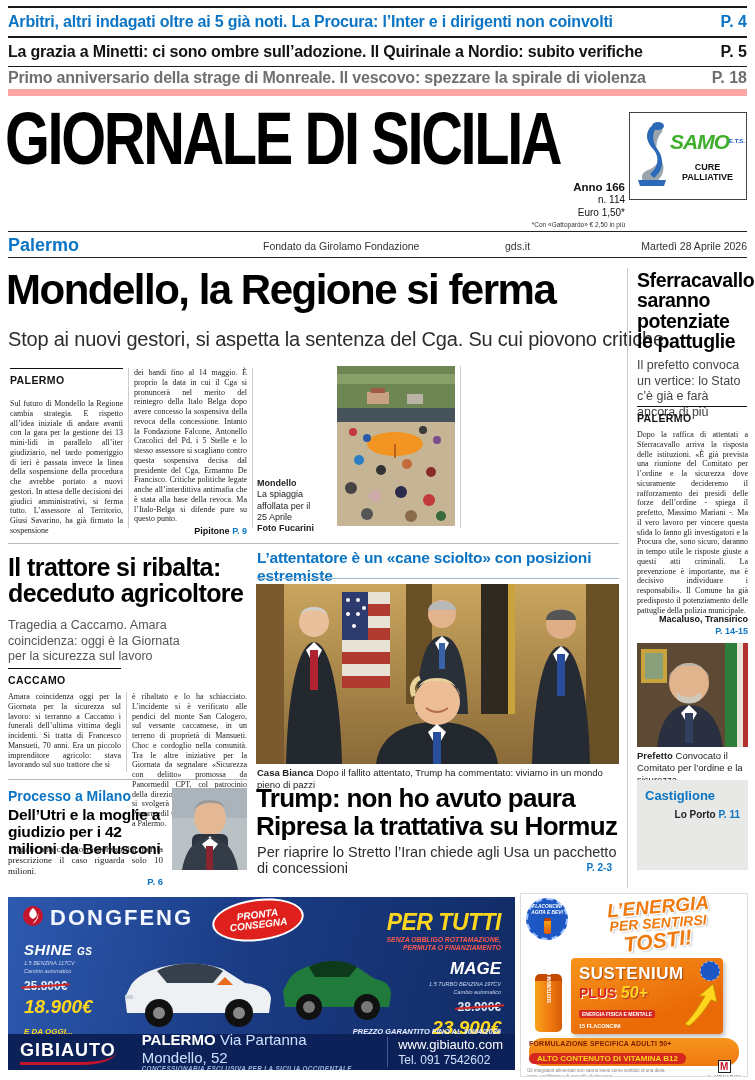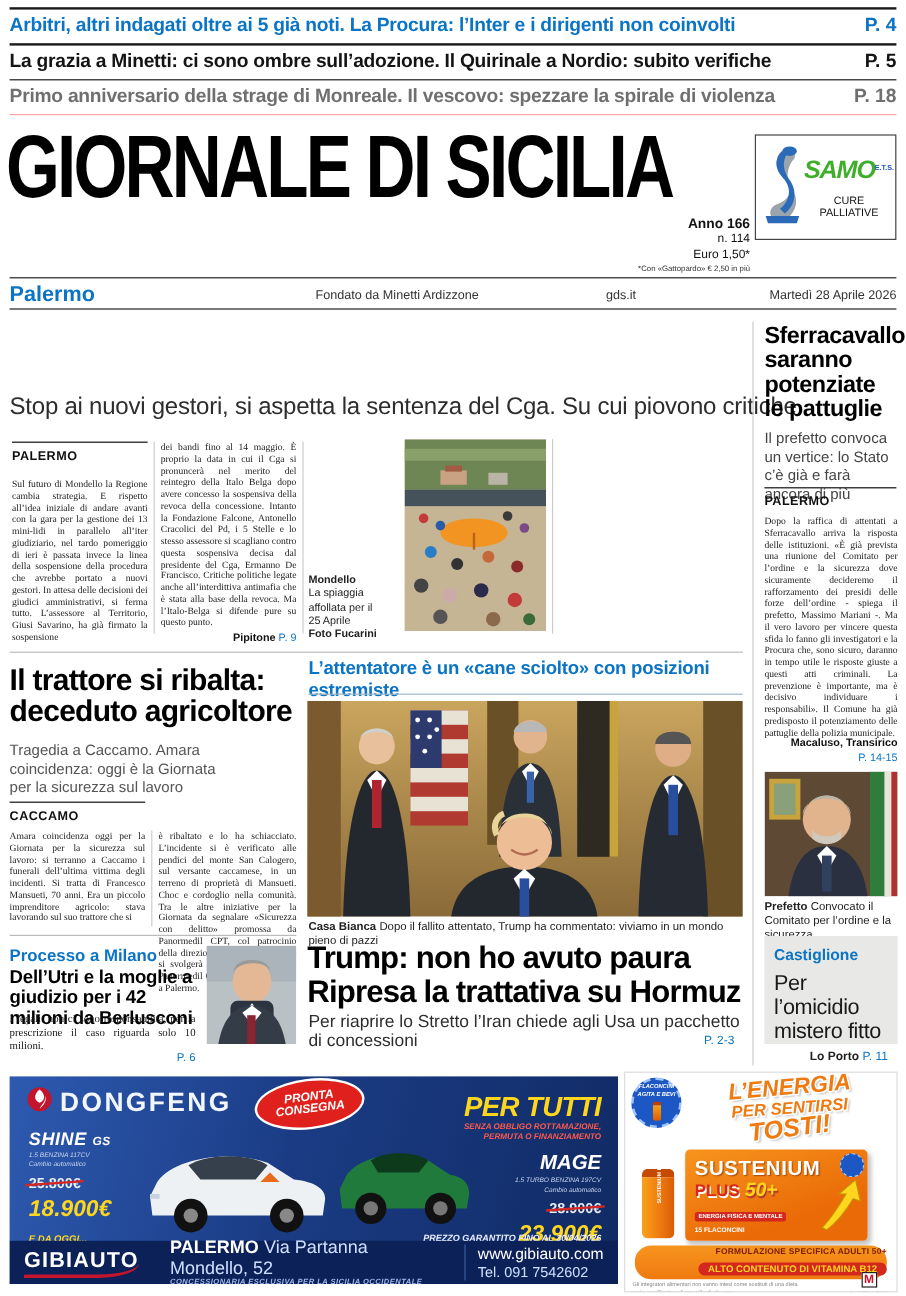--- a/index.html
+++ b/index.html
@@ -4,32 +4,32 @@
 <style>
   * { margin:0; padding:0; box-sizing:border-box; }
   html,body { background:#fff; }
   body { font-family:"Liberation Sans", sans-serif; color:#111; }
   #page { position:relative; width:755px; height:1080px; background:#fff; overflow:hidden; margin:0 auto; }
 
   
   .strips { position:absolute; left:8px; top:6px; width:739px; }
   .strip { display:flex; justify-content:space-between; align-items:center; height:30px; border-top:2px solid #1a1a1a; }
   .strip.light { border-top-width:1px; }
-  .strip:last-child { border-bottom:1px solid #fca5a5; }
+  .strip:last-child { border-bottom:7px solid #fca5a5; }
   .strip .t { font-size:16px; font-weight:bold; letter-spacing:-0.2px; }
   .strip .p { font-size:16px; font-weight:bold; }
   .c-blue { color:#0b74c4; } .c-black { color:#141414; } .c-gray { color:#6f6f6f; }
 
   
   .masthead-title { position:absolute; left:5px; top:102px; font-size:74px; font-weight:bold; letter-spacing:-3px; line-height:1; transform:scaleX(0.78); transform-origin:left top; white-space:nowrap; color:#000; }
   .samo-box { position:absolute; left:629px; top:112px; width:118px; height:88px; border:1px solid #444; background:#fff; display:flex; align-items:center; padding:4px; }
   .samo-right { flex:1; text-align:center; }
   .samo-name { font-size:21px; font-weight:bold; font-style:italic; color:#3fae2a; letter-spacing:-1px; }
   .samo-ets { font-size:6px; font-weight:bold; color:#1c57c4; vertical-align:super; }
-  .samo-sub { font-size:9px; font-weight:normal; color:#111; margin-top:8px;text-align:center; }
+  .samo-sub { font-size:9px; font-weight:bold; color:#111; margin-top:8px;text-align:center; }
   .anno-block { position:absolute; left:420px; top:180px; width:205px; text-align:right; line-height:1.25; }
   .anno-block .a1 { font-size:11.5px; font-weight:bold; }
   .anno-block .a2, .anno-block .a3 { font-size:10px; }
   .anno-block .a4 { font-size:6.5px; color:#333; margin-top:2px; }
 
   
   .dateline { position:absolute; left:8px; top:231px; width:739px; height:27px; border-top:1px solid #222; border-bottom:1px solid #222; }
   .dateline .city { position:absolute; left:0; top:3px; font-size:18px; font-weight:bold; color:#0b74c4; }
   .dateline .mid1 { position:absolute; left:255px; top:8px; font-size:10.5px; color:#333; }
   .dateline .mid2 { position:absolute; left:497px; top:8px; font-size:10.5px; color:#333; }
@@ -37,21 +37,21 @@
 
   
   .lead-headline { position:absolute; left:6px; top:266px; font-size:42px; font-weight:bold; letter-spacing:-1.5px; color:#000; }
   .lead-standfirst { position:absolute; left:8px; top:328px; font-size:20px; color:#2d2d2d; letter-spacing:-0.2px; }
   .kicker { font-size:10.5px; font-weight:bold; letter-spacing:0.4px; color:#111; border-top:1.5px solid #111; padding-top:5px; }
   .bodytext { font-family:"Liberation Serif", serif; font-size:8px; line-height:1.22; text-align:justify; color:#1a1a1a; }
   .col1 { position:absolute; left:10px; top:368px; width:113px; }
   .col1 .bodytext { margin-top:13px; }
   .col2 { position:absolute; left:134px; top:368px; width:113px; }
   .byline { text-align:right; font-size:9px; font-weight:bold; margin-top:2px; }
-  .pageref { color:#0b74c4; font-weight:normal; }
+  .pageref { color:#0b74c4; font-weight:bold; }
   .vsep { position:absolute; width:1px; background:#ccc; }
   .lead-caption { position:absolute; left:257px; top:478px; width:64px; font-size:9px; line-height:1.25; color:#222; }
   .lead-caption .cap-t { font-weight:bold; }
   .photo { position:absolute; overflow:hidden; }
   .photo svg { display:block; }
   .cap { font-size:9.5px; line-height:1.25; color:#222; }
   .cap b { font-weight:bold; }
 
   
   .graybox { position:absolute; background:#e8e8e6; padding:9px 9px 7px 9px; }
@@ -132,21 +132,21 @@
   .su-bottle { position:absolute; left:14px; top:80px; width:27px; height:58px; background:linear-gradient(90deg,#f7a21a,#ef7a10 55%,#d85c05); border-radius:5px; border-top:7px solid #c44a00; }
   .su-bottle span { display:block; transform:rotate(-90deg) translateX(-22px); transform-origin:left top; font-size:4.5px; color:#fff; font-weight:bold; white-space:nowrap; margin-left:12px; }
   .su-box { position:absolute; left:50px; top:64px; width:152px; height:76px; background:linear-gradient(160deg,#f7941d,#ea6a07 70%); border-radius:4px; box-shadow:2px 3px 4px rgba(0,0,0,.25); padding:6px 8px; }
   .su-name { font-size:17px; font-weight:bold; color:#fff; letter-spacing:0.5px; text-shadow:1px 1px 1px rgba(120,40,0,.6); }
   .su-plus { font-size:14px; font-weight:bold; color:#d4281e; text-shadow:1px 1px 0 #fff; }
   .su-50 { font-size:16px; font-weight:bold; font-style:italic; color:#ffd61e; text-shadow:1px 1px 1px #a33; }
   .su-sub { display:inline-block; background:#d4281e; color:#fff; font-size:5px; font-weight:bold; padding:1px 3px; border-radius:2px; margin-top:3px; }
   .su-count { position:absolute; left:8px; bottom:5px; font-size:5.5px; color:#fff; font-weight:bold; }
   .su-arrow { position:absolute; right:4px; bottom:4px; }
   .su-mini-badge { position:absolute; right:3px; top:3px; width:20px; height:20px; border-radius:50%; background:#1c57c4; border:1px dashed #9ec1ff; }
-  .su-swoosh { position:absolute; left:8px; top:144px; width:210px; height:28px; background:linear-gradient(#f7941d,#ef7a10); border-radius:14px/13px; text-align:right; padding-top:2px; }
+  .su-swoosh { position:absolute; left:8px; top:144px; width:210px; height:28px; background:linear-gradient(#f7941d,#ef7a10); border-radius:14px/13px; text-align:left; padding-top:2px; }
   .su-band1 { font-size:7px; font-weight:bold; color:#7a1a00; letter-spacing:0.2px; }
   .su-band2 { display:inline-block; background:#d4281e; color:#ffd61e; font-size:8px; font-weight:bold; padding:1px 8px; border-radius:8px; margin-top:1px; }
   .su-fine { position:absolute; left:6px; top:174px; width:150px; font-size:4.6px; color:#888; line-height:1.3; }
   .su-menarini { position:absolute; right:6px; top:166px; text-align:center; }
   .su-m { width:13px; height:13px; margin:0 auto; background:#fff; border:1px solid #222; position:relative; }
   .su-m::before { content:"M"; position:absolute; left:0; top:0; width:100%; font-size:10px; font-weight:bold; color:#c4152c; }
   .su-maker { font-size:4.6px; color:#555; margin-top:2px; letter-spacing:0.5px; }
 </style>
 </head>
 <body>
@@ -185,25 +185,26 @@
   </div>
   <div class="anno-block">
     <div class="a1">Anno 166</div>
     <div class="a2">n. 114</div>
     <div class="a3">Euro 1,50*</div>
     <div class="a4">*Con «Gattopardo» € 2,50 in più</div>
   </div>
 
   <div class="dateline">
     <span class="city">Palermo</span>
-    <span class="mid1">Fondato da Minetti Ardizzone</span>
+    <span class="mid1">Fondato da Girolamo Fondazione</span>
     <span class="mid2">gds.it</span>
     <span class="date">Martedì 28 Aprile 2026</span>
   </div>
 
+  <h1 class="lead-headline">Mondello, la Regione si ferma</h1>
   <div class="lead-standfirst">Stop ai nuovi gestori, si aspetta la sentenza del Cga. Su cui piovono critiche</div>
 
   <div class="col1">
     <div class="kicker">PALERMO</div>
     <div class="bodytext">Sul futuro di Mondello la Regione cambia strategia. E rispetto all’idea iniziale di andare avanti con la gara per la gestione dei 13 mini-lidi in parallelo all’iter giudiziario, nel tardo pomeriggio di ieri è passata invece la linea della sospensione della procedura che avrebbe portato a nuovi gestori. In attesa delle decisioni dei giudici amministrativi, si ferma tutto. L’assessore al Territorio, Giusi Savarino, ha già firmato la sospensione</div>
   </div>
   <div class="vsep" style="left:128px; top:368px; height:160px;"></div>
   <div class="col2">
     <div class="bodytext">dei bandi fino al 14 maggio. È proprio la data in cui il Cga si pronuncerà nel merito del reintegro della Italo Belga dopo avere concesso la sospensiva della revoca della concessione. Intanto la Fondazione Falcone, Antonello Cracolici del Pd, i 5 Stelle e lo stesso assessore si scagliano contro questa sospensiva decisa dal presidente del Cga, Ermanno De Francisco. Critiche politiche legate anche all’interdittiva antimafia che è stata alla base della revoca. Ma l’Italo-Belga si difende pure su questo punto.</div>
     <div class="byline"><span>Pipitone</span> <span class="pageref">P. 9</span></div>
@@ -375,21 +376,20 @@
       <path d="M40 48 C44 56 60 56 64 48 L64 56 C58 62 46 62 40 56 Z" fill="#cfc9bd"></path>
       <path d="M20 104 C24 74 36 62 52 62 C68 62 82 74 86 104 Z" fill="#2a3040"></path>
       <polygon points="52,62 44,70 52,84 60,70" fill="#fff"></polygon>
       <rect x="48" y="70" width="8" height="30" fill="#31405e"></rect>
     </svg>
   </div>
   <div class="r-caption cap"><b>Prefetto</b> <span>Convocato il Comitato per l’ordine e la sicurezza</span></div>
 
   <div class="graybox" style="left:637px; top:780px; width:111px; height:90px; padding:8px;">
     <div class="gk">Castiglione</div>
-    <div class="gt">Per l’omicidio mistero fitto</div>
     <div class="gp" style="margin-top:6px;"><span>Lo Porto</span> <span class="pageref">P. 11</span></div>
   </div>
 
   <div class="ad-df">
     <div class="df-logo">
       <span>
         <svg width="22" height="22" viewBox="0 0 22 22">
           <circle cx="11" cy="11" r="10" fill="#c4152c"></circle>
           <path d="M11 3 C6 7 6 12 11 14 C16 12 16 7 11 3 Z M11 19 C15 16 17 12 16 8 C16 14 12 16 11 19 Z" fill="#fff"></path>
         </svg>

